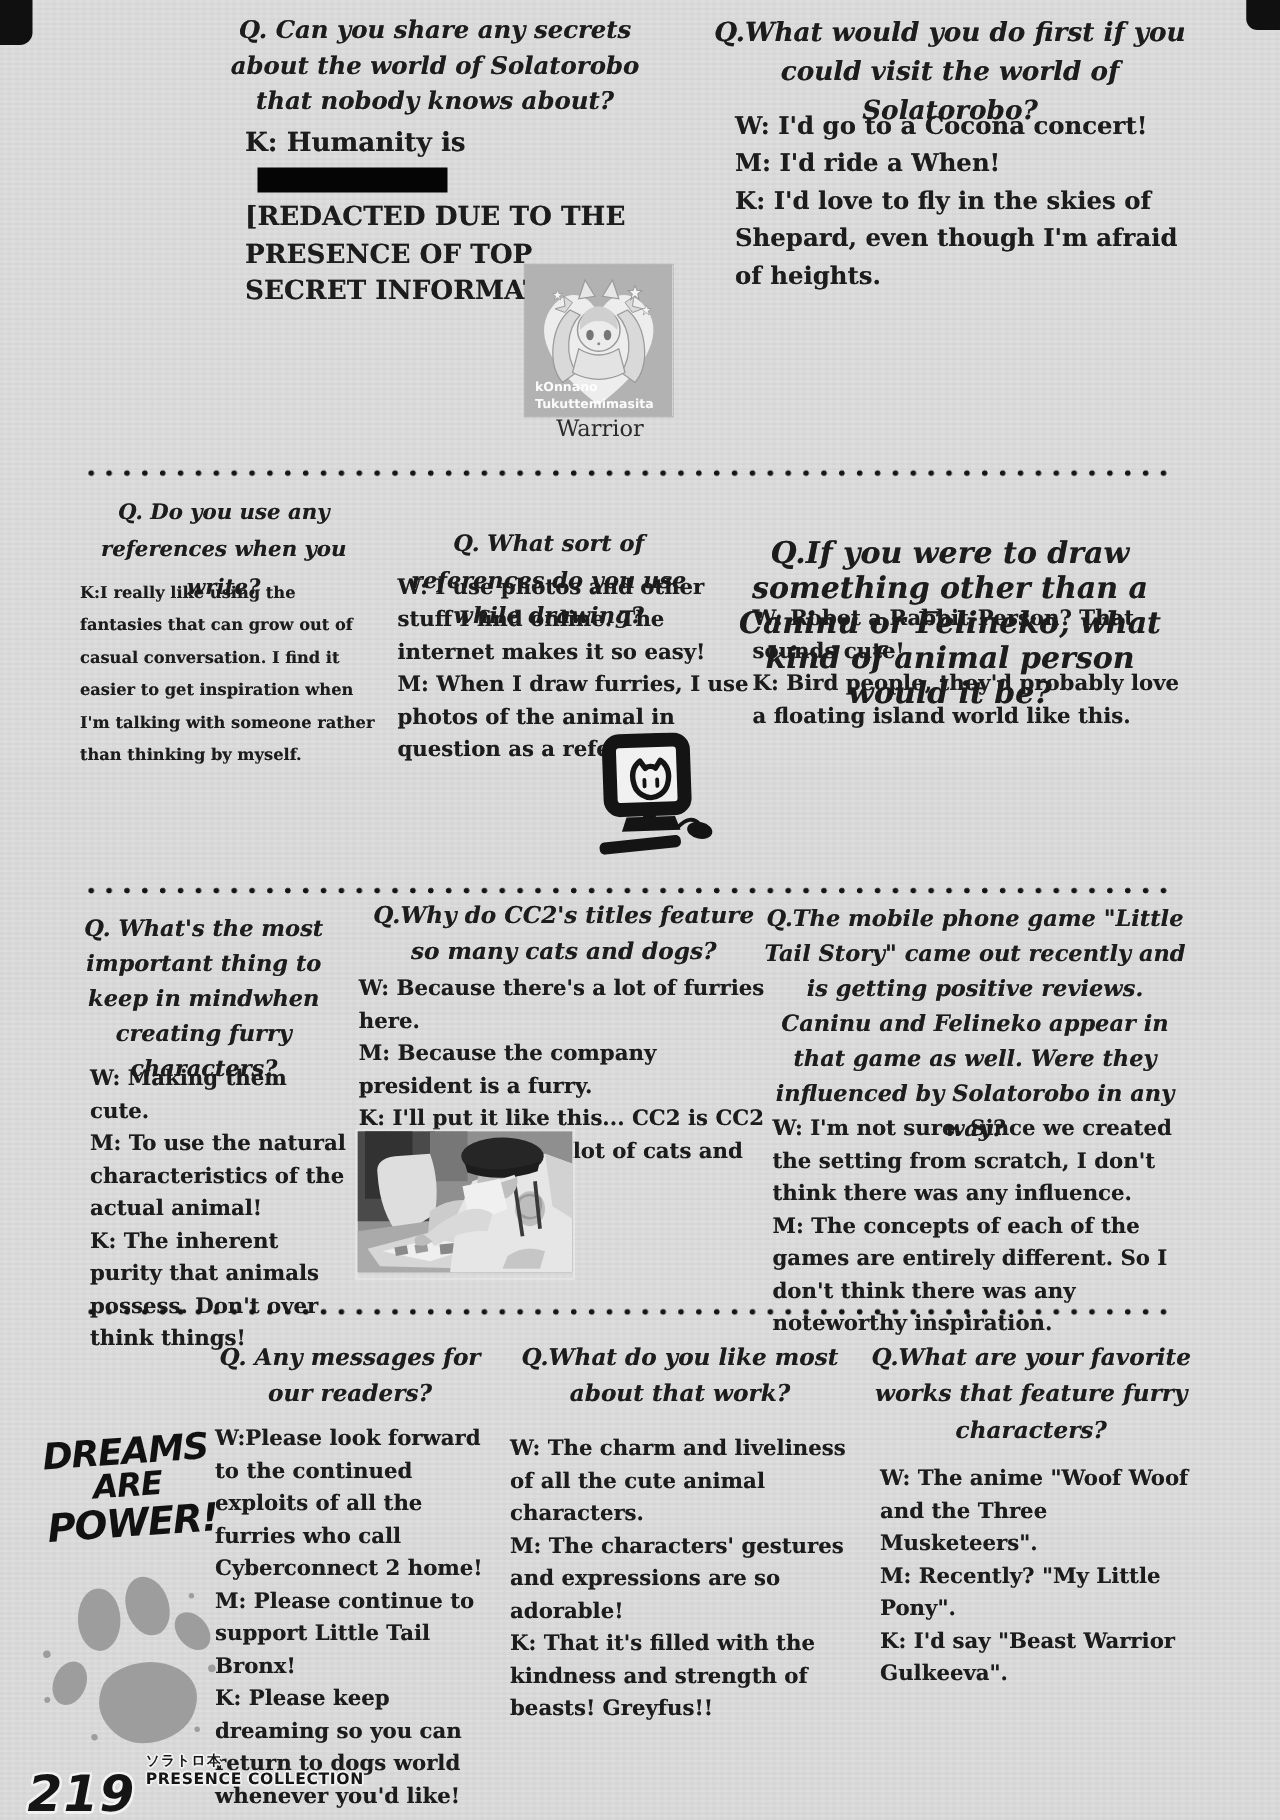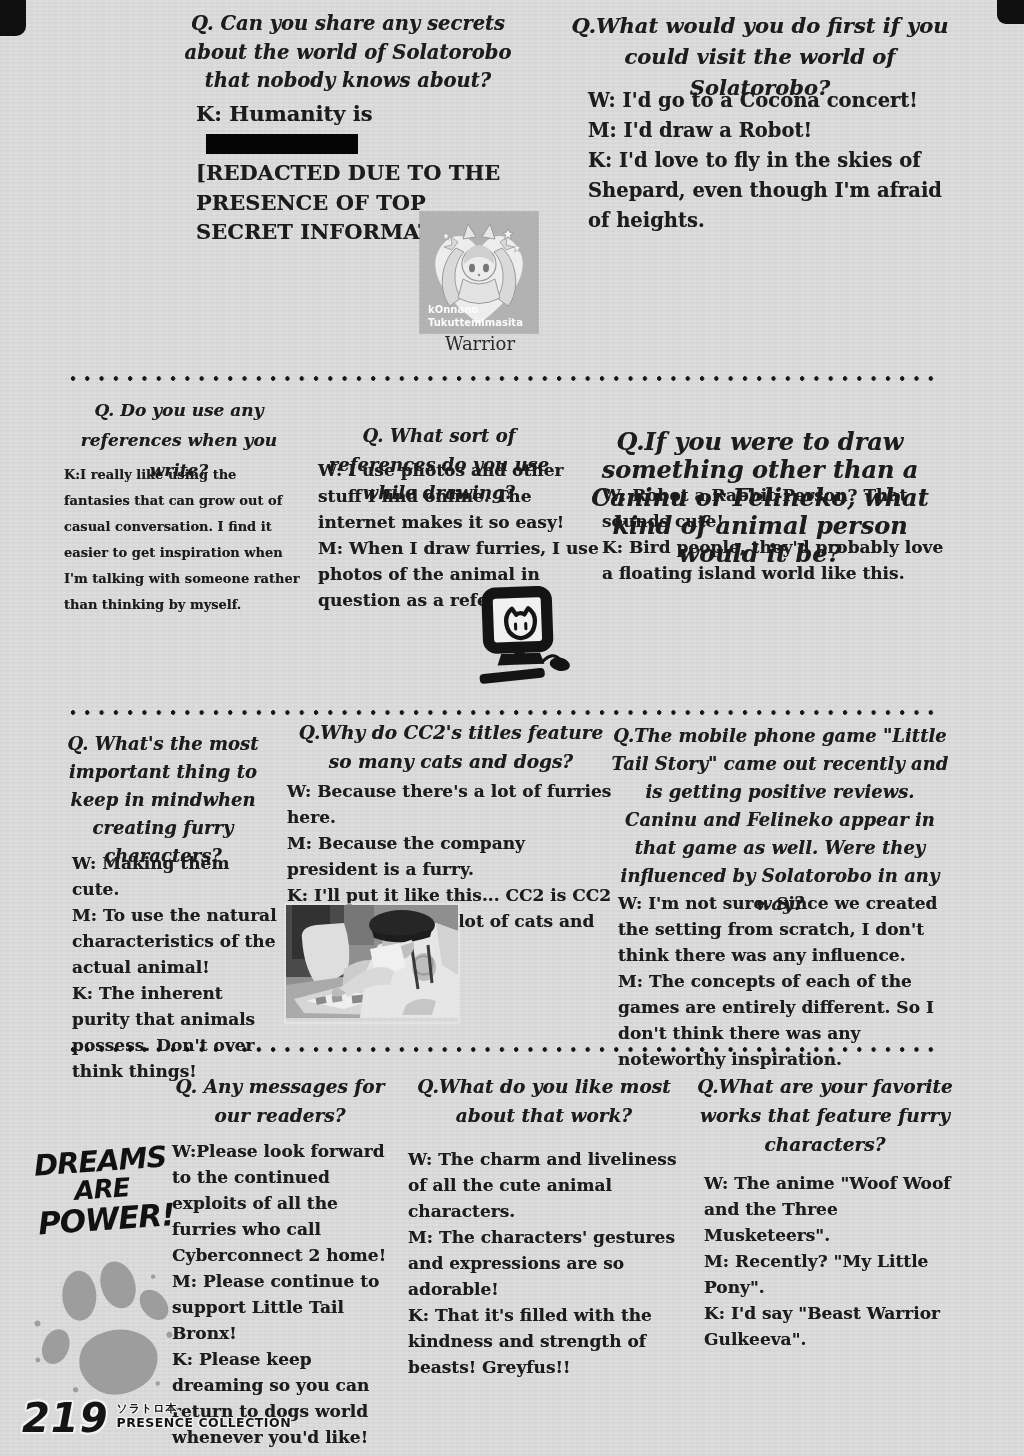--- a/index.html
+++ b/index.html
@@ -62,20 +62,21 @@
   .footer{
     display:flex;align-items:flex-start;gap:8px;
   }
   .page-num{
     font-family:"DejaVu Sans", sans-serif;
     font-weight:bold;font-style:italic;
     font-size:40px;line-height:36px;letter-spacing:1px;
     color:#151515;
     text-shadow:2px 0 0 #f2f2f2,-2px 0 0 #f2f2f2,0 2px 0 #f2f2f2,0 -2px 0 #f2f2f2,
                 1.6px 1.6px 0 #f2f2f2,-1.6px -1.6px 0 #f2f2f2,1.6px -1.6px 0 #f2f2f2,-1.6px 1.6px 0 #f2f2f2;
+    margin-top:18px;
   }
   .footer-titles{
     font-family:"DejaVu Sans", sans-serif;
     font-weight:bold;color:#151515;padding-top:2px;
     text-shadow:1.4px 0 0 #f2f2f2,-1.4px 0 0 #f2f2f2,0 1.4px 0 #f2f2f2,0 -1.4px 0 #f2f2f2,
                 1px 1px 0 #f2f2f2,-1px -1px 0 #f2f2f2,1px -1px 0 #f2f2f2,-1px 1px 0 #f2f2f2;
   }
   .footer-jp{font-size:11px;line-height:13px;letter-spacing:1px;}
   .footer-en{font-size:12.5px;line-height:15px;letter-spacing:.5px;}
   .corner{background:#101010;}
@@ -122,21 +123,21 @@
       <path transform="translate(26,24) scale(0.8)" d="M0,-5 L1.5,-1.5 5,-1.5 2,1 3,5 0,2.5 -3,5 -2,1 -5,-1.5 -1.5,-1.5 Z" fill="#f4f4f4" stroke="#9a9a9a" stroke-width="0.8"></path>
       <text x="8" y="101" font-family="DejaVu Sans, sans-serif" font-size="10" font-weight="bold" fill="#ffffff" opacity="0.95">kOnnano</text>
       <text x="8" y="114" font-family="DejaVu Sans, sans-serif" font-size="10" font-weight="bold" fill="#ffffff" opacity="0.95">Tukuttemimasita</text>
     </svg>
   </div>
   <div class="abs caption" style="left:410px;top:333px;width:140px;font-size:18px;">Warrior</div>
 
   <div class="abs q" style="left:568px;top:10px;width:384px;font-size:21px;line-height:31px;">Q.What would you do first if you could visit the world of Solatorobo?</div>
   <div class="abs a" style="left:588px;top:86px;width:372px;font-size:19.5px;line-height:30px;">
     <p>W: I'd go to a Cocona concert!</p>
-    <p>M: I'd draw a Robot!</p>
+    <p>M: I'd ride a When!</p>
     <p>K: I'd love to fly in the skies of Shepard, even though I'm afraid of heights.</p>
   </div>
 
   <div class="abs dotted" style="left:70px;top:375px;width:870px;"></div>
 
   <div class="abs q" style="left:58px;top:395px;width:242px;font-size:17px;line-height:30px;">Q. Do you use any references when you write?</div>
   <div class="abs a" style="left:64px;top:462px;width:240px;font-size:13px;line-height:26px;">
     <p>K:I really like using the fantasies that can grow out of casual conversation. I find it easier to get inspiration when I'm talking with someone rather than thinking by myself.</p>
   </div>
 

